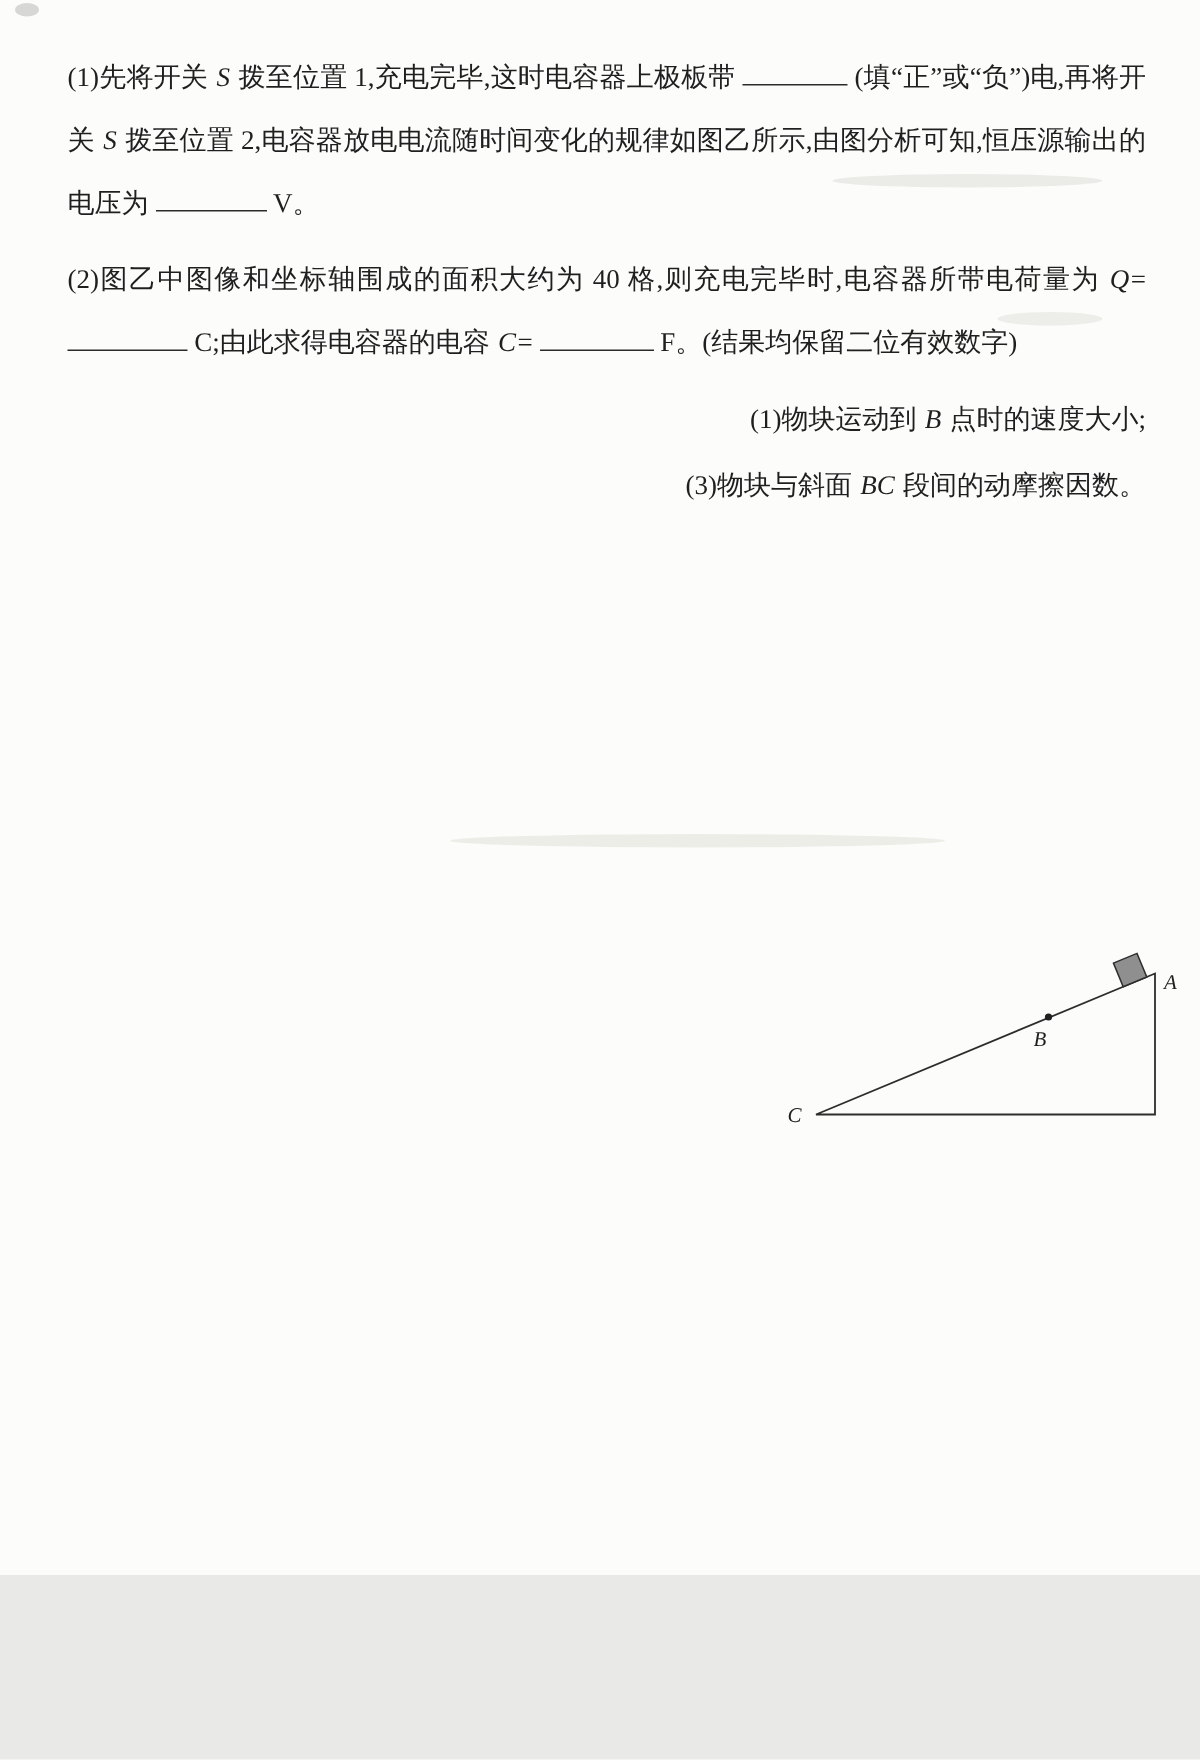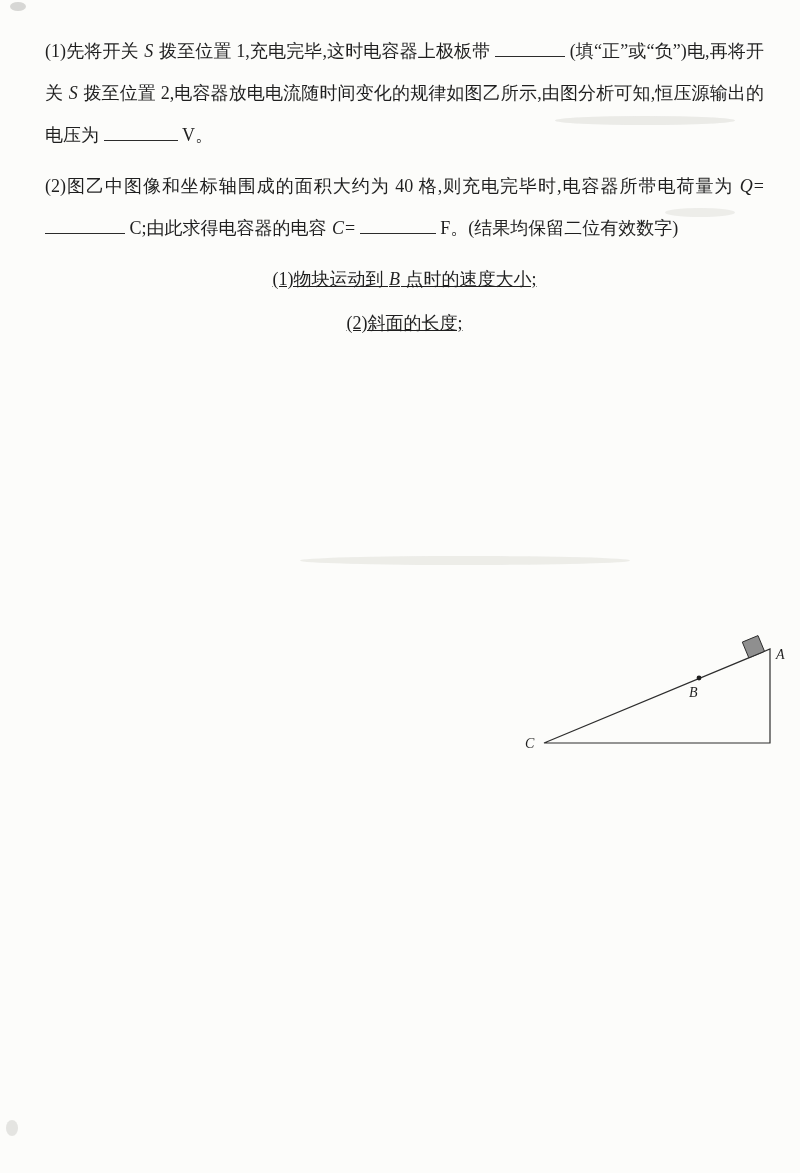--- a/index.html
+++ b/index.html
@@ -1,34 +1,34 @@
 <!DOCTYPE html>
 <html><head>
 <meta charset="utf-8">
 <style>
   * { margin:0; padding:0; box-sizing:border-box; }
   html,body { width:800px; }
   body { background:#e9e9e7; font-family:"Liberation Serif", serif; }
   .page {
     position:relative;
-    width:800px; height:1173px;
+    width:800px; height:1050px;
     background:#fcfcfa;
     color:#1f1f1f;
     padding:30px 36px 0 45px;
     overflow:hidden;
   }
   .para {
     font-size:18px;
     line-height:42px;
     text-align:justify;
     margin-bottom:9px;
     word-break:break-all;
   }
   .q13 { text-indent:-31px; margin-top:4px; }
-  .item { margin-bottom:2px; text-align:center;text-decoration:underline; }
+  .item { margin-bottom:2px; text-align:right; }
   .blank {
     display:inline-block;
     height:1.02em;
     border-bottom:1.4px solid #2b2b2b;
     vertical-align:baseline;
   }
   i.var { font-style:italic; padding:0 1px; font-family:"Liberation Serif", serif; }
   sup { font-size:12px; line-height:0; }
   .figure { position:absolute; left:520px; top:630px; width:272px; height:132px; }
   .figlabel {
@@ -51,21 +51,21 @@
 <div class="page">
 
   <div class="artifact a1"></div>
   <div class="artifact a3"></div>
   <div class="artifact a5"></div>
 
   <p class="para">(1)先将开关 <i class="var">S</i> 拨至位置 1,充电完毕,这时电容器上极板带 <span class="blank" style="width: 70px;"></span> (填“正”或“负”)电,再将开关 <i class="var">S</i> 拨至位置 2,电容器放电电流随时间变化的规律如图乙所示,由图分析可知,恒压源输出的电压为 <span class="blank" style="width: 74px;"></span> V。</p>
   <p class="para">(2)图乙中图像和坐标轴围成的面积大约为 40 格,则充电完毕时,电容器所带电荷量为 <i class="var">Q</i>= <span class="blank" style="width: 80px;"></span> C;由此求得电容器的电容 <i class="var">C</i>= <span class="blank" style="width: 76px;"></span> F。(结果均保留二位有效数字)</p>
 
   <p class="para item">(1)物块运动到 <i class="var">B</i> 点时的速度大小;</p>
-  <p class="para item">(2)斜面的长度;</p>
+  <p class="para item">(3)物块与斜面 <i class="var">BC</i> 段间的动摩擦因数。</p>
 
   <div class="artifact a4"></div>
 
   <div class="figure">
     <svg width="272" height="132" viewBox="0 0 272 132">
       <polygon points="24,113 250,113 250,19" fill="none" stroke="#2d2d2d" stroke-width="1.2"></polygon>
       <polygon points="244.5,21.3 228.8,27.8 222.3,12.1 238,5.6" fill="#8f8f8f" stroke="#2d2d2d" stroke-width="1"></polygon>
       <circle cx="179" cy="48" r="2.4" fill="#1f1f1f"></circle>
       <text x="256" y="29" class="figlabel">A</text>
       <text x="169" y="67" class="figlabel">B</text>

